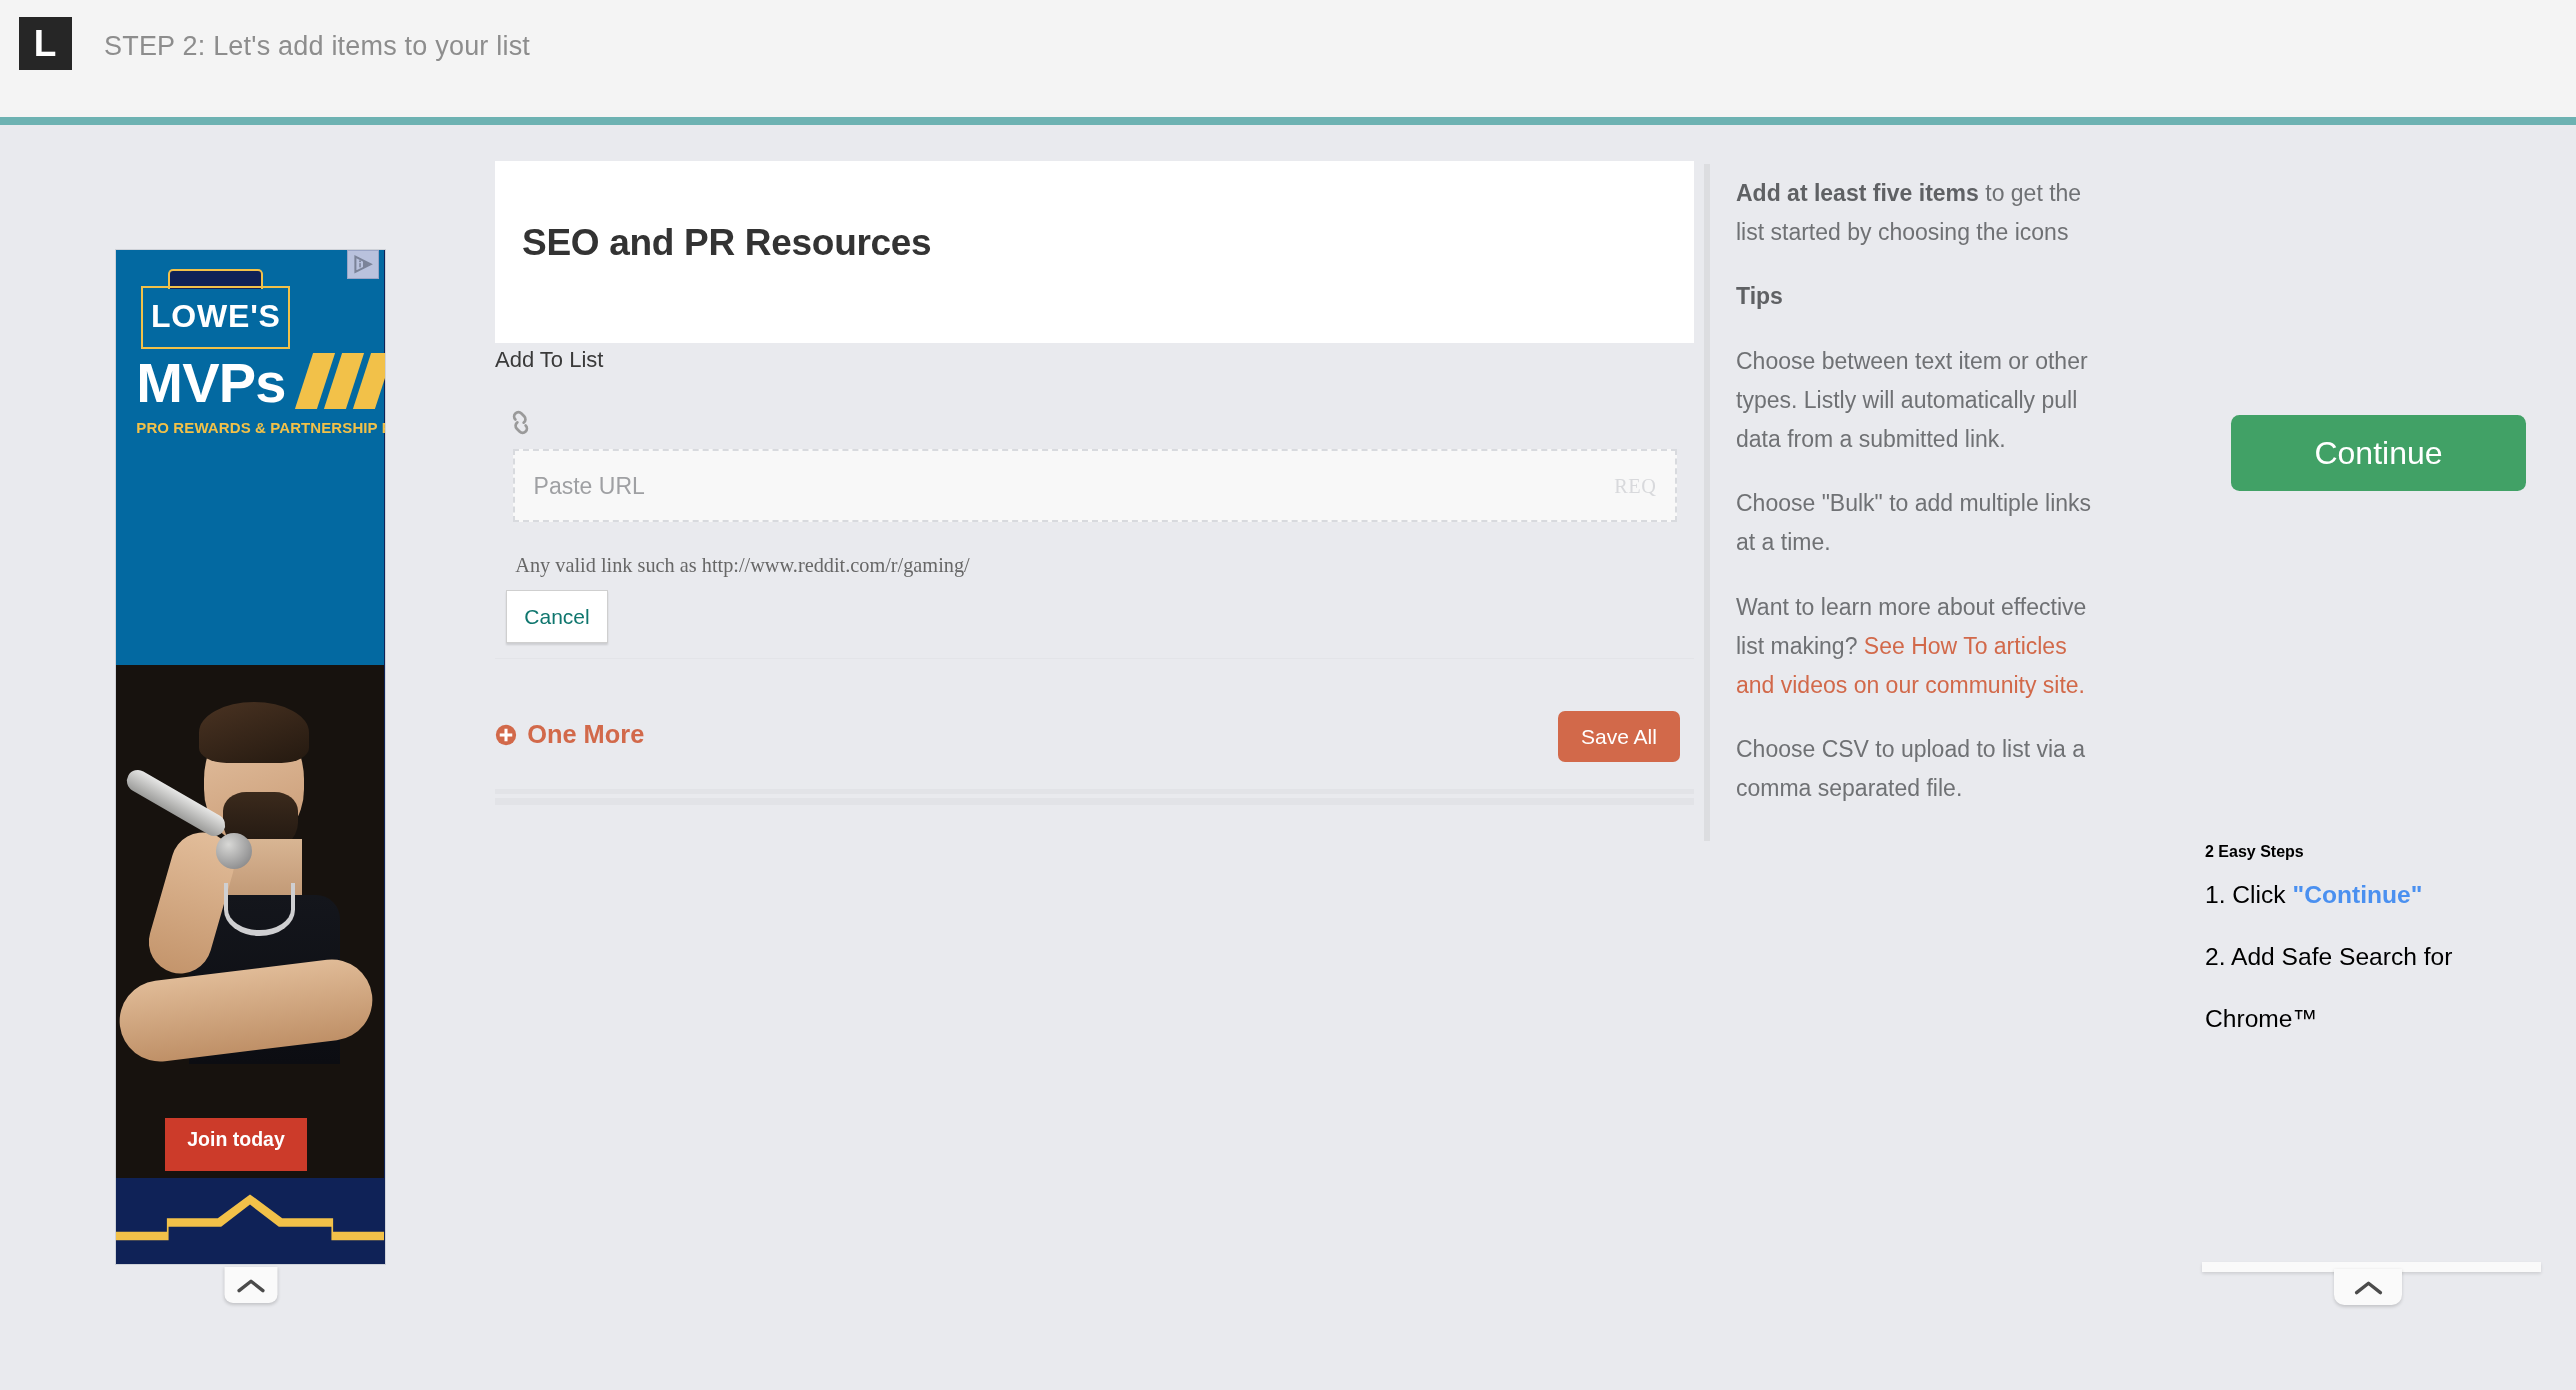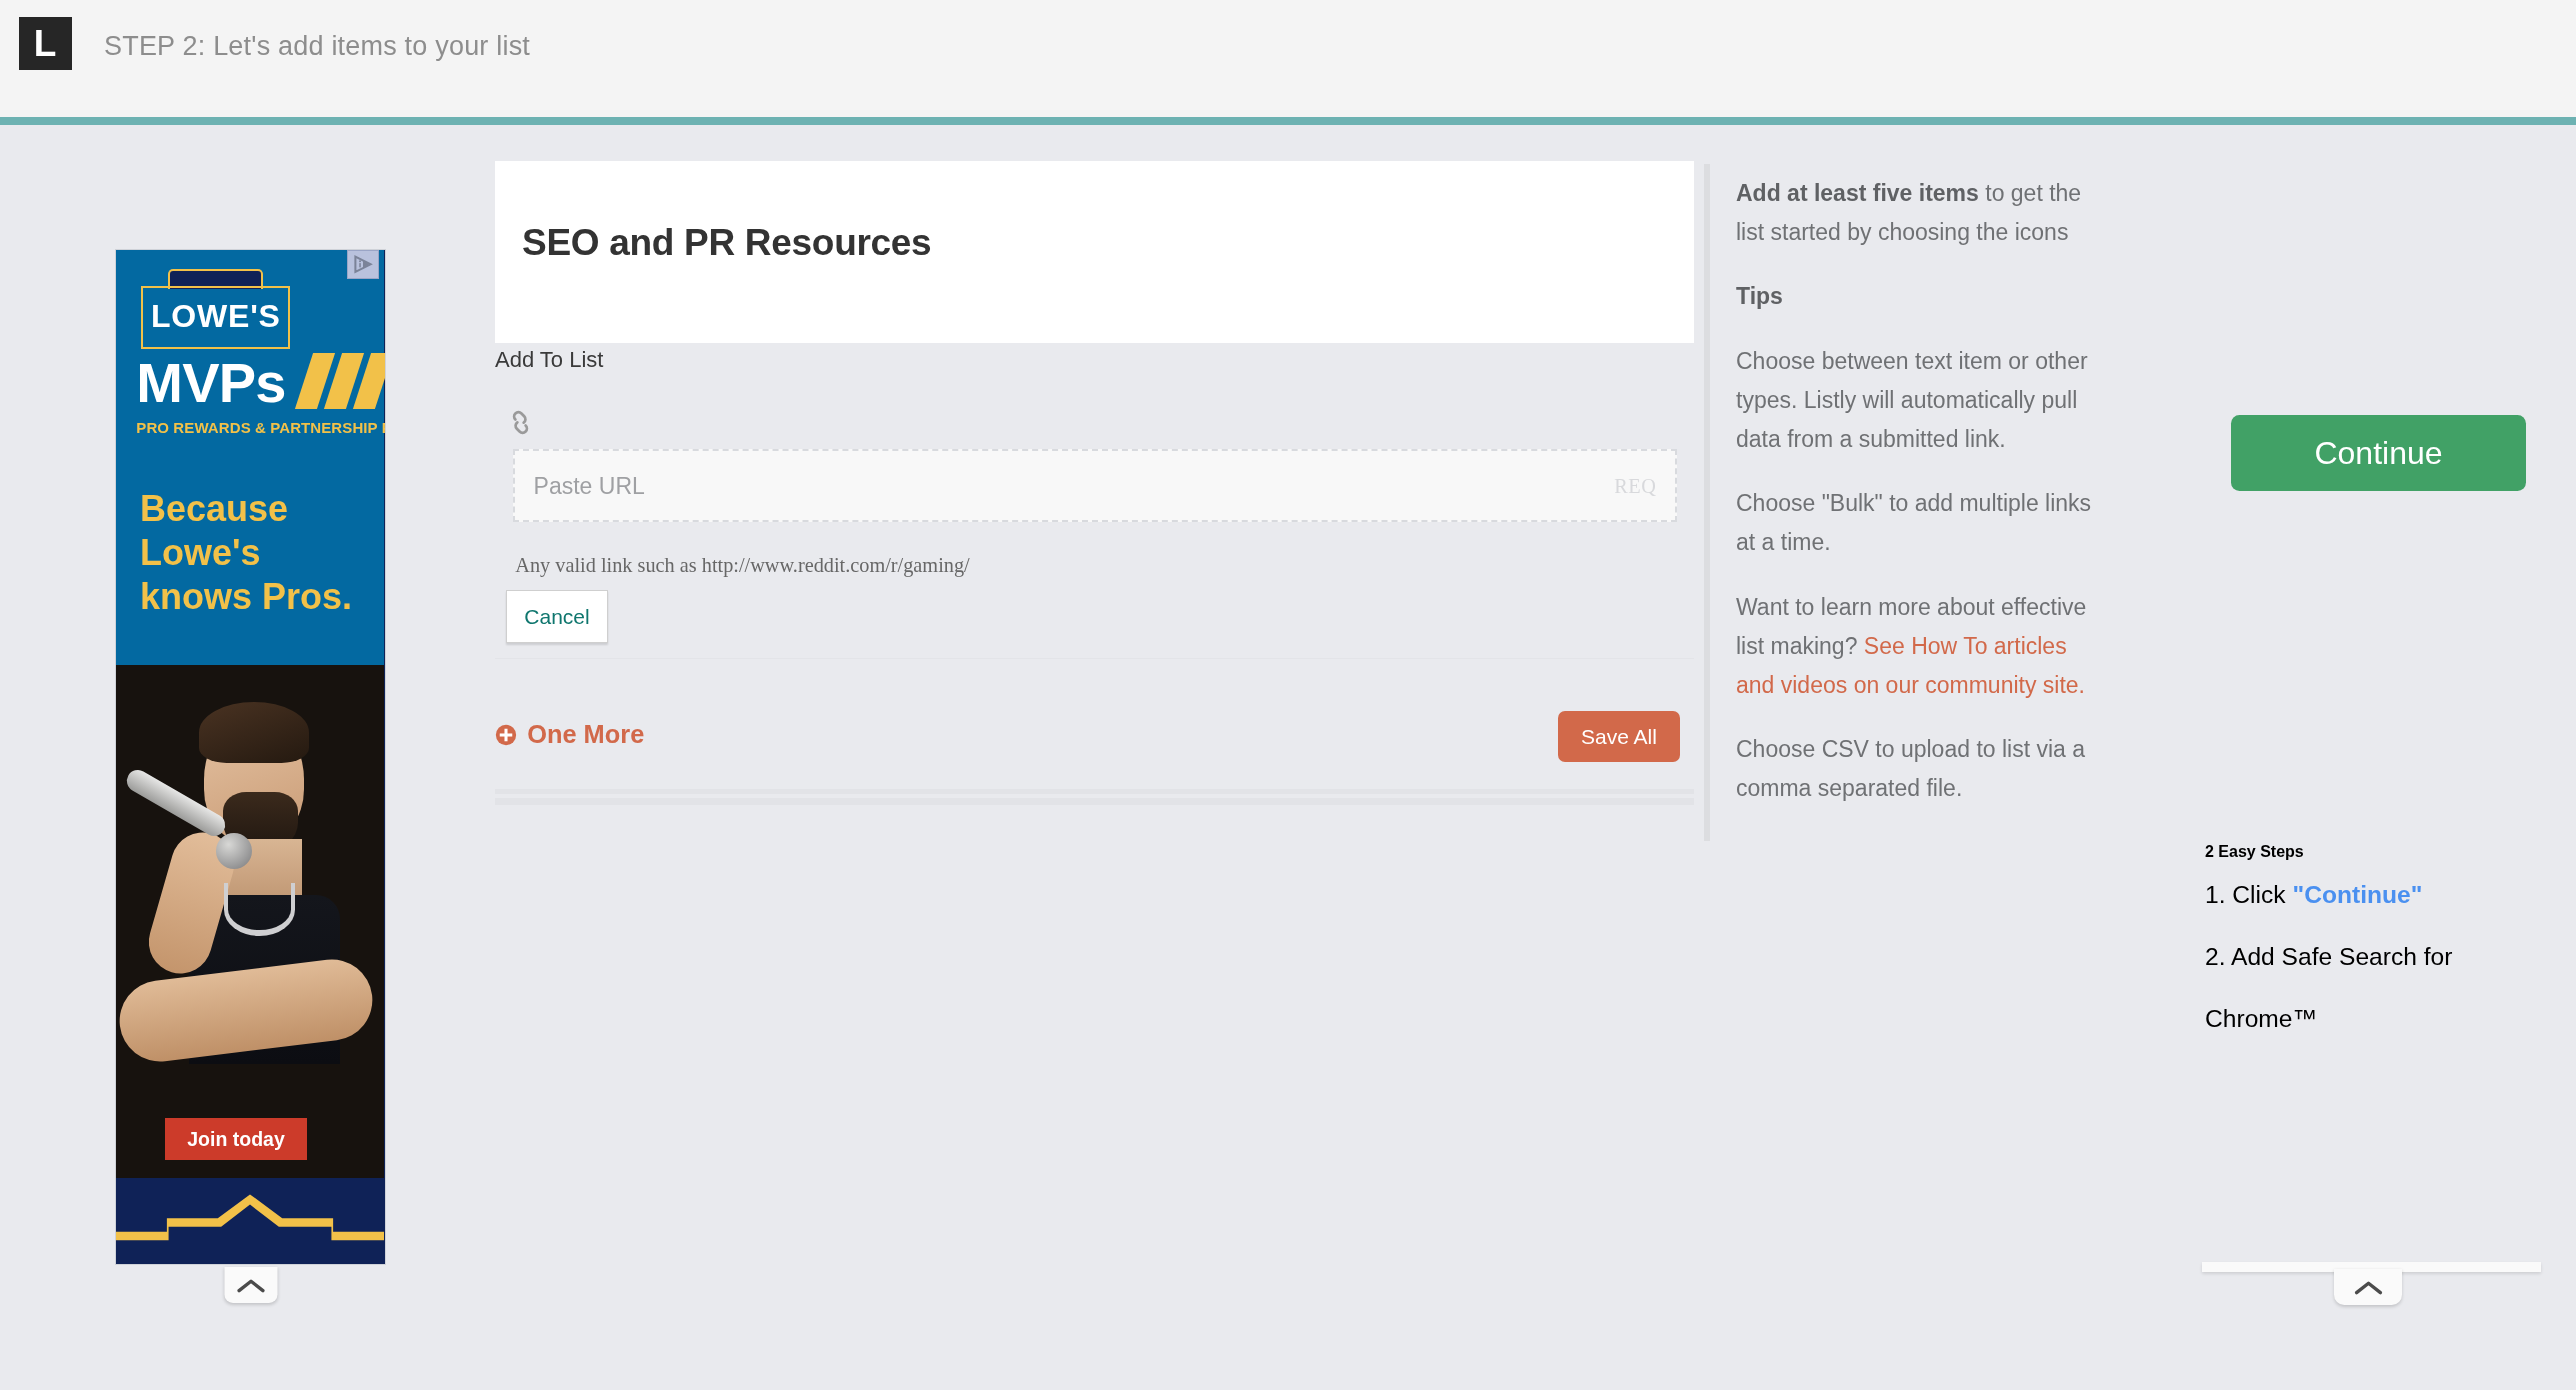--- a/index.html
+++ b/index.html
@@ -88,21 +88,21 @@
   #ad-headline {
     position: absolute; left: 24px; top: 237px; width: 229px;
     color: #f2c149; font-size: 36px; font-weight: bold; line-height: 44px;
     font-family: "Liberation Sans", sans-serif;
   }
   #ad-photo {
     position: absolute; left: 0; top: 415px; width: 268px; height: 513px;
     overflow: hidden; background: #17120e;
   }
   #join-btn {
-    position: absolute; left: 49px; top: 868px; width: 142px; height: 42px;
+    position: absolute; left: 49px; top: 868px; width: 142px; height: 53px;
     background: #cc3b2a; color: #ffffff;
     font-size: 19.5px; font-weight: bold; line-height: 42px; text-align: center;
     font-family: "Liberation Sans", sans-serif;
   }
   #ad-foot {
     position: absolute; left: 0; bottom: 0; width: 268px; height: 73px;
   }
   #ad-collapse {
     position: absolute; left: 50%; top: 1018px; transform: translateX(-50%);
     width: 53px; height: 36px; background: #fafafa;
@@ -240,21 +240,20 @@
         <div class="frame"></div>
         <div class="word">LOWE'S</div>
       </div>
 
       <div id="mvps">MVPs</div>
       <div class="slash" style="left:188px;"></div>
       <div class="slash" style="left:217px;"></div>
       <div class="slash" style="left:246px;"></div>
 
       <div id="pro-rewards">PRO REWARDS &amp; PARTNERSHIP PROGRAM</div>
-      <div id="ad-headline">Because Lowe's knows Pros.</div>
 
       <div id="adchoices">
         <svg width="22" height="18.6" viewBox="0 0 26 22" aria-hidden="true">
           <path d="M4 2 L22 11 L4 20 Z" fill="none" stroke="#7b8398" stroke-width="2.4"></path>
           <circle cx="9.5" cy="7.5" r="1.2" fill="#7b8398"></circle>
           <rect x="8.6" y="9.6" width="1.8" height="5" fill="#7b8398"></rect>
           <path d="M13 6 L20 11 L13 16 Z" fill="#7b8398"></path>
         </svg>
       </div>
     </div>

